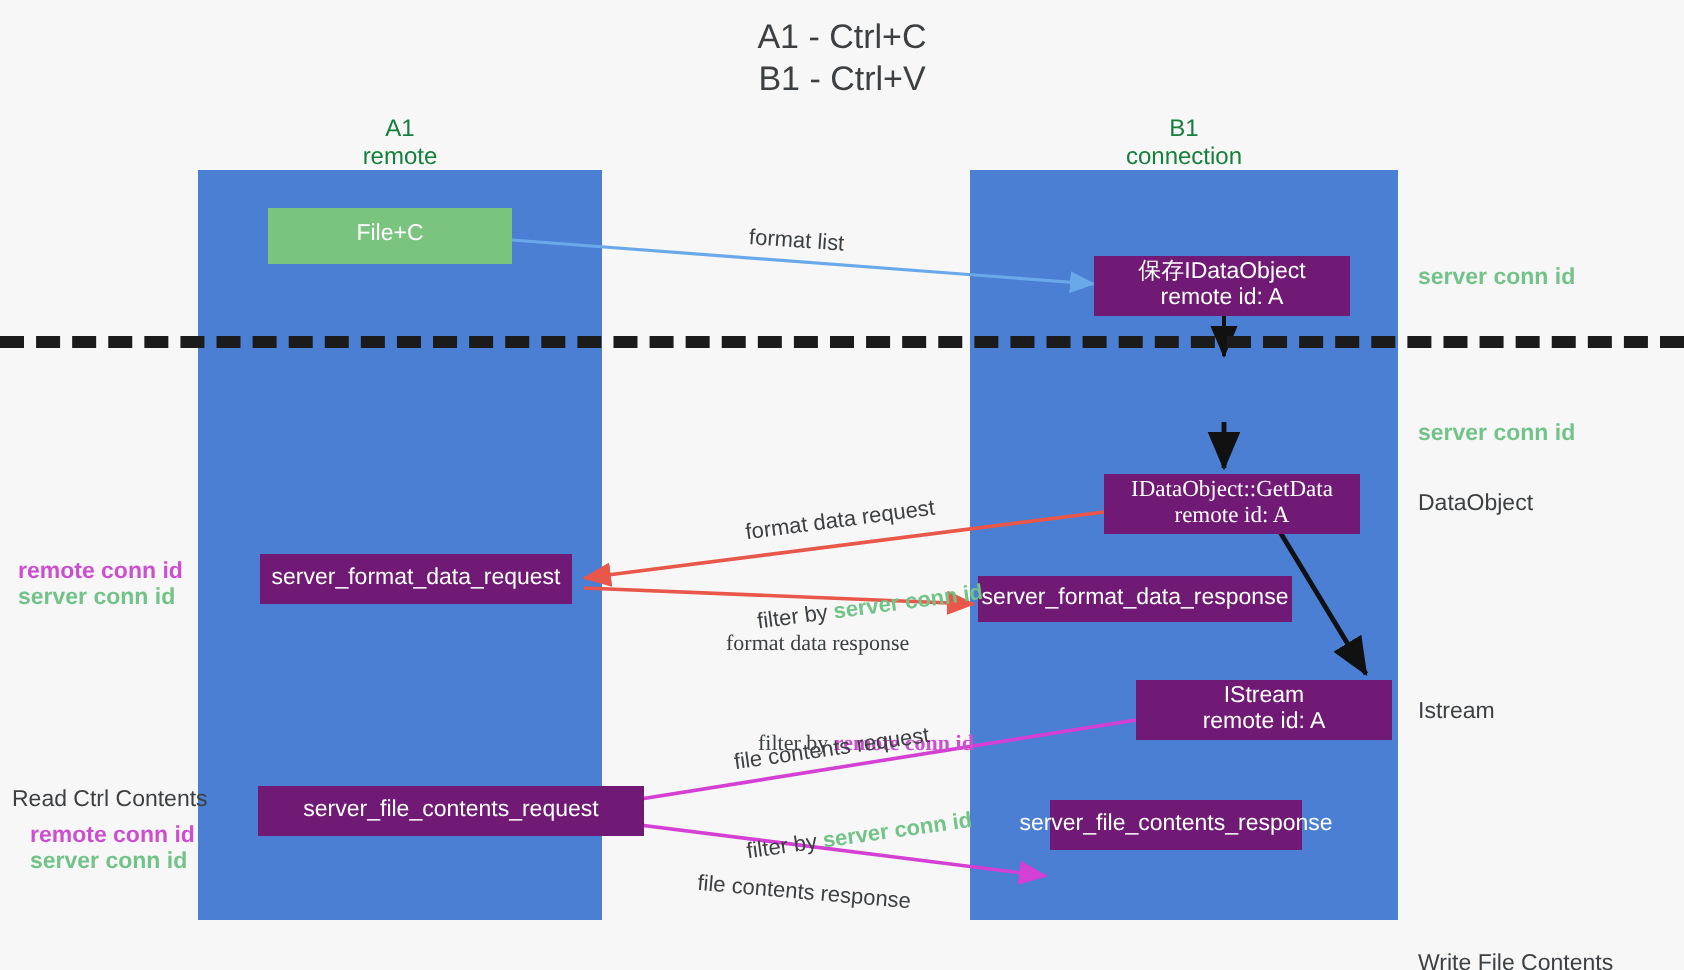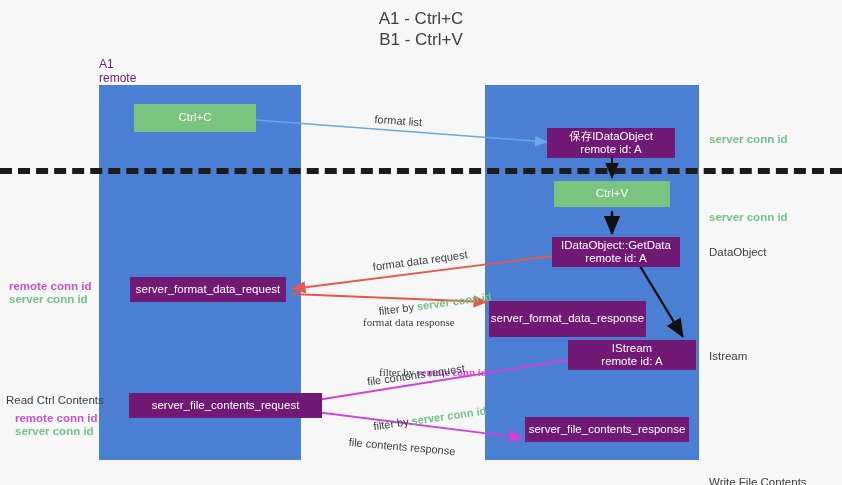--- a/index.html
+++ b/index.html
@@ -28,24 +28,24 @@
   }
 
   
   .lane {
     background: #4a7fd4;
   }
   #lane-a { left: 99px;  top: 85px; width: 202px; height: 375px; }
   #lane-b { left: 485px; top: 85px; width: 214px; height: 375px; }
 
   .lane-header {
-    text-align: left;
+    text-align: center;
     font-size: 12px;
     line-height: 14px;
-    color: #701a75;
+    color: #15803d;
     white-space: pre;
   }
   #hdr-a { left: 99px;  top: 57px; width: 202px; }
   #hdr-b { left: 485px; top: 57px; width: 214px; }
 
   
   .node {
     box-sizing: border-box;
     display: flex;
     flex-direction: column;
@@ -97,20 +97,22 @@
 </head>
 <body>
 
 <div id="stage">
 
   <div id="title" class="abs">A1 - Ctrl+C
 B1 - Ctrl+V</div>
 
   <div id="hdr-a" class="abs lane-header">A1
 remote</div>
+  <div id="hdr-b" class="abs lane-header">B1
+connection</div>
 
   <div id="lane-a" class="abs lane"></div>
   <div id="lane-b" class="abs lane"></div>
 
   <svg class="overlay">
     <defs>
       <marker id="ah-blue" markerWidth="9" markerHeight="9" refX="7.5" refY="3.4" orient="auto">
         <path d="M0,0 L8,3.4 L0,6.8 z" fill="#6aa9e9"></path>
       </marker>
       <marker id="ah-red" markerWidth="9" markerHeight="9" refX="7.5" refY="3.4" orient="auto">
@@ -135,55 +137,52 @@
     <line x1="292" y1="294" x2="487" y2="302" stroke="#e8574a" stroke-width="1.8" marker-end="url(#ah-red)"></line>
 
     <line x1="640" y1="266" x2="683" y2="337" stroke="#111111" stroke-width="2.4" marker-end="url(#ah-blk)"></line>
 
     <line x1="568" y1="360" x2="292" y2="404" stroke="#d43fd4" stroke-width="1.8" marker-end="url(#ah-mag)"></line>
 
     <line x1="292" y1="409" x2="523" y2="438" stroke="#d43fd4" stroke-width="1.8" marker-end="url(#ah-mag)"></line>
   </svg>
 
   <div class="abs node green" style="left:134px; top:104px; width:122px; height:28px;">
-    <span>Ctrl+C</span>
+    <span>File+C</span>
   </div>
 
   <div class="abs node orange" style="left:547px; top:128px; width:128px; height:30px;">
     <span>保存IDataObject
 remote id: A</span>
   </div>
 
-  <div class="abs node green" style="left:554px; top:181px; width:116px; height:26px;">
-    <span>Ctrl+V</span>
-  </div>
-
-  <div class="abs node orange" style="left:552px; top:237px; width:128px; height:30px;">
+
+  <div class="abs node orange" style="left:552px; top:237px; width:128px; height:30px;font-family:Liberation Serif, serif;">
     <span>IDataObject::GetData
 remote id: A</span>
   </div>
 
   <div class="abs node orange" style="left:130px; top:277px; width:156px; height:25px;">
     <span>server_format_data_request</span>
   </div>
 
-  <div class="abs node orange" style="left:489px; top:288px; width:157px; height:36px;margin-top:13px;">
+  <div class="abs node orange" style="left:489px; top:288px; width:157px; height:23px;">
     <span>server_format_data_response</span>
   </div>
 
   <div class="abs node orange" style="left:568px; top:340px; width:128px; height:30px;">
     <span>IStream
 remote id: A</span>
   </div>
 
   <div class="abs node orange" style="left:129px; top:393px; width:193px; height:25px;">
     <span>server_file_contents_request</span>
   </div>
 
-  <div class="abs node orange" style="left:525px; top:417px; width:164px; height:25px;">
+  <div class="abs node orange" style="left:525px; top:400px; width:126px; height:25px;">
     <span>server_file_contents_response</span>
   </div>
 
   <div id="divider" class="abs"></div>
 
   <div class="abs side-label green-txt" style="left:709px; top:132px;">server conn id</div>
 
   <div class="abs side-label green-txt" style="left:709px; top:210px;">server conn id</div>
 
   <div class="abs side-label" style="left:709px; top:245px;">DataObject</div>

